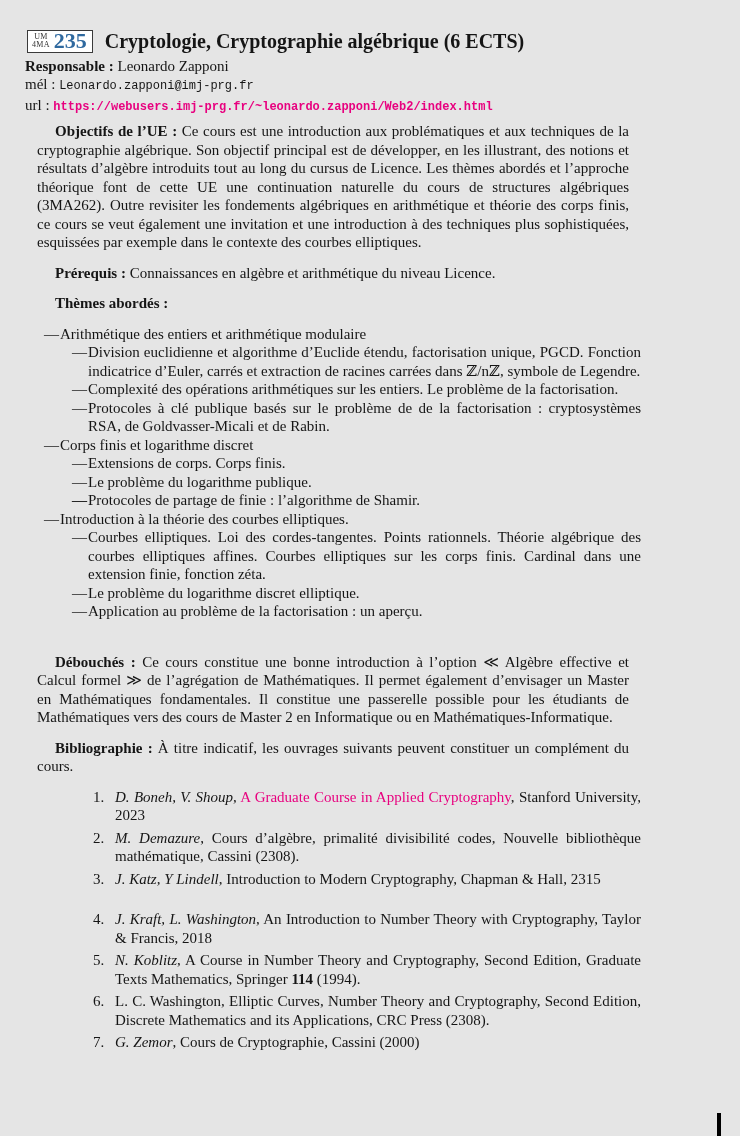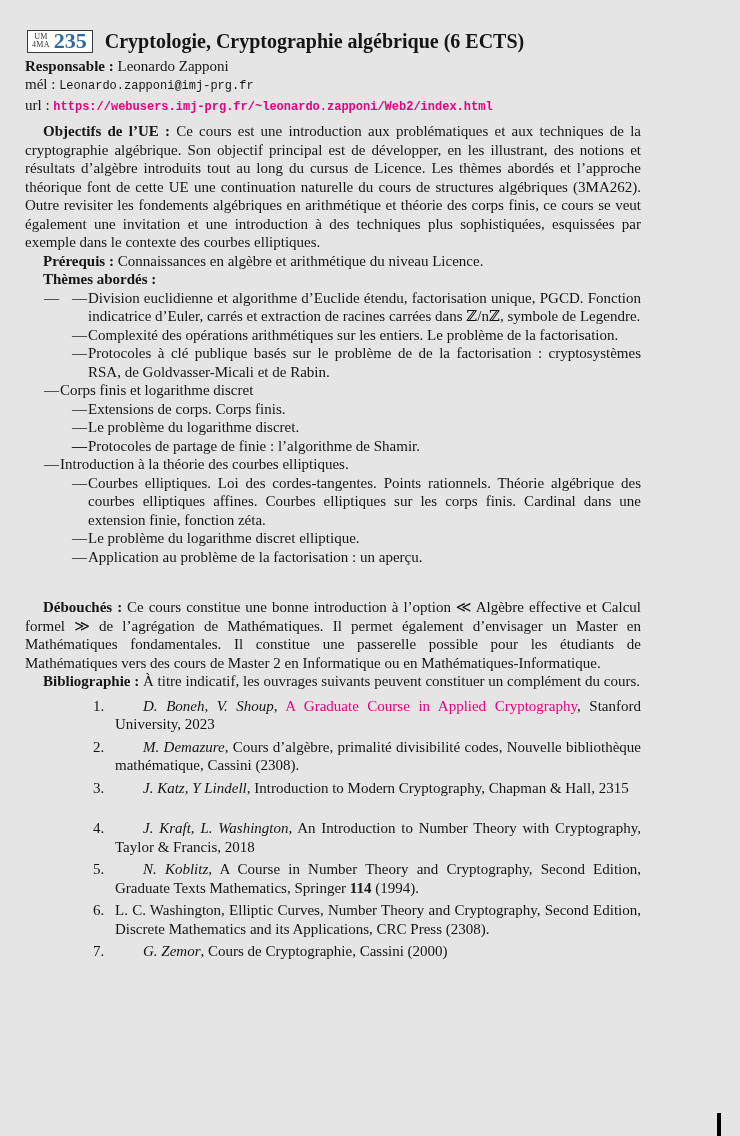--- a/index.html
+++ b/index.html
@@ -30,37 +30,37 @@
   }
   .badge-num{font-size:22px;font-weight:bold;color:#2f699f;}
   .title{
     font-size:20px;font-weight:bold;margin:0 0 0 12px;line-height:20px;
   }
   .contact{margin-top:4px;}
   .contact .line{line-height:18.5px;}
   .mono{font-family:"Liberation Mono","DejaVu Sans Mono",monospace;font-size:12px;}
   .link{color:#e8007f;text-decoration:none;font-weight:bold;cursor:pointer;}
   
-  .para{margin:0;text-align:justify;text-indent:18px;}
+  .para{margin:12px;text-align:justify;text-indent:18px;}
   .para.first{margin-top:6px;}
   .lead{font-weight:bold;}
   .lead::after{content:" ";}
   .label-only{text-align:left;}
   .debouches{margin-top:32px;}
   
   .li1{position:relative;padding-left:35px;text-align:justify;}
   .li1 > .marker{position:absolute;left:19px;}
   .li2{position:relative;padding-left:63px;text-align:justify;}
   .li2 > .marker{position:absolute;left:47px;}
   
   .bib-list{margin-top:6px;}
   .bib-item{position:relative;padding-left:90px;text-align:justify;margin-top:4px;}
   .bib-item > .num{position:absolute;left:68px;}
   .bib-gap{margin-top:22px;}
-  .seg-i{font-style:italic;margin-left:28px;}
+  .seg-i{font-style:italic;}
   .seg-b{font-weight:bold;}
   .seg-link{color:#e8007f;cursor:pointer;}
   
   .cursor{position:absolute;left:717px;top:1113px;width:4px;height:23px;background:#000;}
 </style>
 </head>
 <body>
 
 <div class="page">
   <div class="content">
@@ -91,27 +91,27 @@
       </div>
     </div>
 
     <p class="para first"><b class="lead">Objectifs de l’UE :</b><span>Ce cours est une introduction aux problématiques et aux techniques de la cryptographie algébrique. Son objectif principal est de développer, en les illustrant, des notions et résultats d’algèbre introduits tout au long du cursus de Licence. Les thèmes abordés et l’approche théorique font de cette UE une continuation naturelle du cours de structures algébriques (3MA262). Outre revisiter les fondements algébriques en arithmétique et théorie des corps finis, ce cours se veut également une invitation et une introduction à des techniques plus sophistiquées, esquissées par exemple dans le contexte des courbes elliptiques.</span></p>
 
     <p class="para"><b class="lead">Prérequis :</b><span>Connaissances en algèbre et arithmétique du niveau Licence.</span></p>
 
     <p class="para label-only"><b class="lead">Thèmes abordés :</b></p>
 
     <div id="themes-list">
-        <div class="li1"><span class="marker">—</span></div>
+        <div class="li1"><span class="marker">—</span><span>Arithmétique des entiers et arithmétique modulaire</span></div>
         <div class="li2"><span class="marker">—</span><span>Division euclidienne et algorithme d’Euclide étendu, factorisation unique, PGCD. Fonction indicatrice d’Euler, carrés et extraction de racines carrées dans ℤ/nℤ, symbole de Legendre.</span></div>
         <div class="li2"><span class="marker">—</span><span>Complexité des opérations arithmétiques sur les entiers. Le problème de la factorisation.</span></div>
         <div class="li2"><span class="marker">—</span><span>Protocoles à clé publique basés sur le problème de de la factorisation : cryptosystèmes RSA, de Goldvasser-Micali et de Rabin.</span></div>
         <div class="li1"><span class="marker">—</span><span>Corps finis et logarithme discret</span></div>
         <div class="li2"><span class="marker">—</span><span>Extensions de corps. Corps finis.</span></div>
-        <div class="li2"><span class="marker">—</span><span>Le problème du logarithme discret.</span></div>
+        <div class="li2"><span class="marker">—</span><span>Le problème du logarithme publique.</span></div>
         <div class="li2"><span class="marker">—</span></div>
         <div class="li2"><span class="marker">—</span><span>Protocoles de partage de finie : l’algorithme de Shamir.</span></div>
         <div class="li1"><span class="marker">—</span><span>Introduction à la théorie des courbes elliptiques.</span></div>
         <div class="li2"><span class="marker">—</span><span>Courbes elliptiques. Loi des cordes-tangentes. Points rationnels. Théorie algébrique des courbes elliptiques affines. Courbes elliptiques sur les corps finis. Cardinal dans une extension finie, fonction zéta.</span></div>
         <div class="li2"><span class="marker">—</span><span>Le problème du logarithme discret elliptique.</span></div>
         <div class="li2"><span class="marker">—</span><span>Application au problème de la factorisation : un aperçu.</span></div>
       </div>
 
     <p class="para debouches"><b class="lead">Débouchés :</b><span>Ce cours constitue une bonne introduction à l’option ≪ Algèbre effective et Calcul formel ≫ de l’agrégation de Mathématiques. Il permet également d’envisager un Master en Mathématiques fondamentales. Il constitue une passerelle possible pour les étudiants de Mathématiques vers des cours de Master 2 en Informatique ou en Mathématiques-Informatique.</span></p>
 

